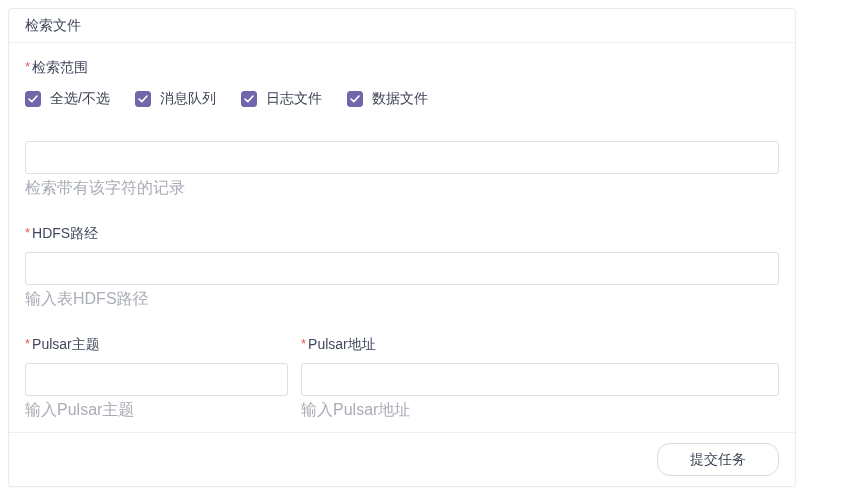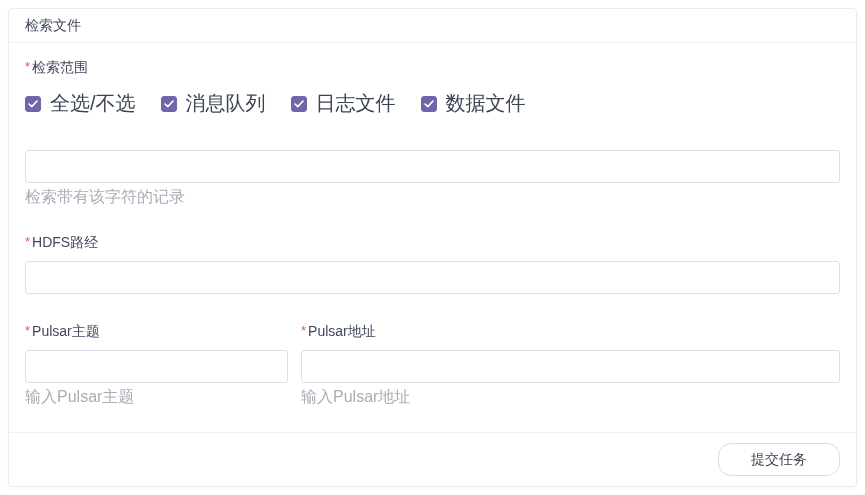--- a/index.html
+++ b/index.html
@@ -8,21 +8,21 @@
     width: 865px;
     height: 495px;
     background: #ffffff;
     font-family: "Liberation Sans", "DejaVu Sans", sans-serif;
     color: #41485c;
     overflow: hidden;
   }
   .card {
     position: absolute;
     left: 8px; top: 8px;
-    width: 849px; height: 479px;
+    width: 788px; height: 479px;
     background: #ffffff;
     border: 1px solid #e9ebf0;
     border-radius: 4px;
     box-shadow: 0 1px 3px rgba(0,0,0,0.03);
     display: flex;
     flex-direction: column;
   }
   .card-header {
     flex: 0 0 34px;
     line-height: 33px;
@@ -54,21 +54,21 @@
   .checkbox-group {
     display: flex;
     align-items: center;
     margin-top: 13px;
   }
   .checkbox-wrap {
     display: inline-flex;
     align-items: center;
     margin-right: 25px;
     cursor: pointer;
-    font-size: 20px;
+    font-size: 14px;
     color: #3c4353;
   }
   .checkbox {
     width: 16px; height: 16px;
     background: #7266ab;
     border: 1px solid #7266ab;
     border-radius: 3px;
     display: inline-flex;
     align-items: center;
     justify-content: center;
@@ -167,20 +167,21 @@
     </div>
 
     <div class="form-item">
       <input class="text-input" type="text" value="" style="">
       <div class="hint">检索带有该字符的记录</div>
     </div>
 
     <div class="form-item">
       <span class="form-label"><span class="asterisk">*</span><span>HDFS路经</span></span>
       <input class="text-input" type="text" value="" style="">
+      <div class="hint">输入表HDFS路径</div>
     </div>
 
     <div class="form-item two-col">
       <div class="col-left">
         <span class="form-label"><span class="asterisk">*</span><span>Pulsar主题</span></span>
         <input class="text-input" type="text" value="" style="">
         <div class="hint">输入Pulsar主题</div>
       </div>
       <div class="col-right">
         <span class="form-label"><span class="asterisk">*</span><span>Pulsar地址</span></span>

